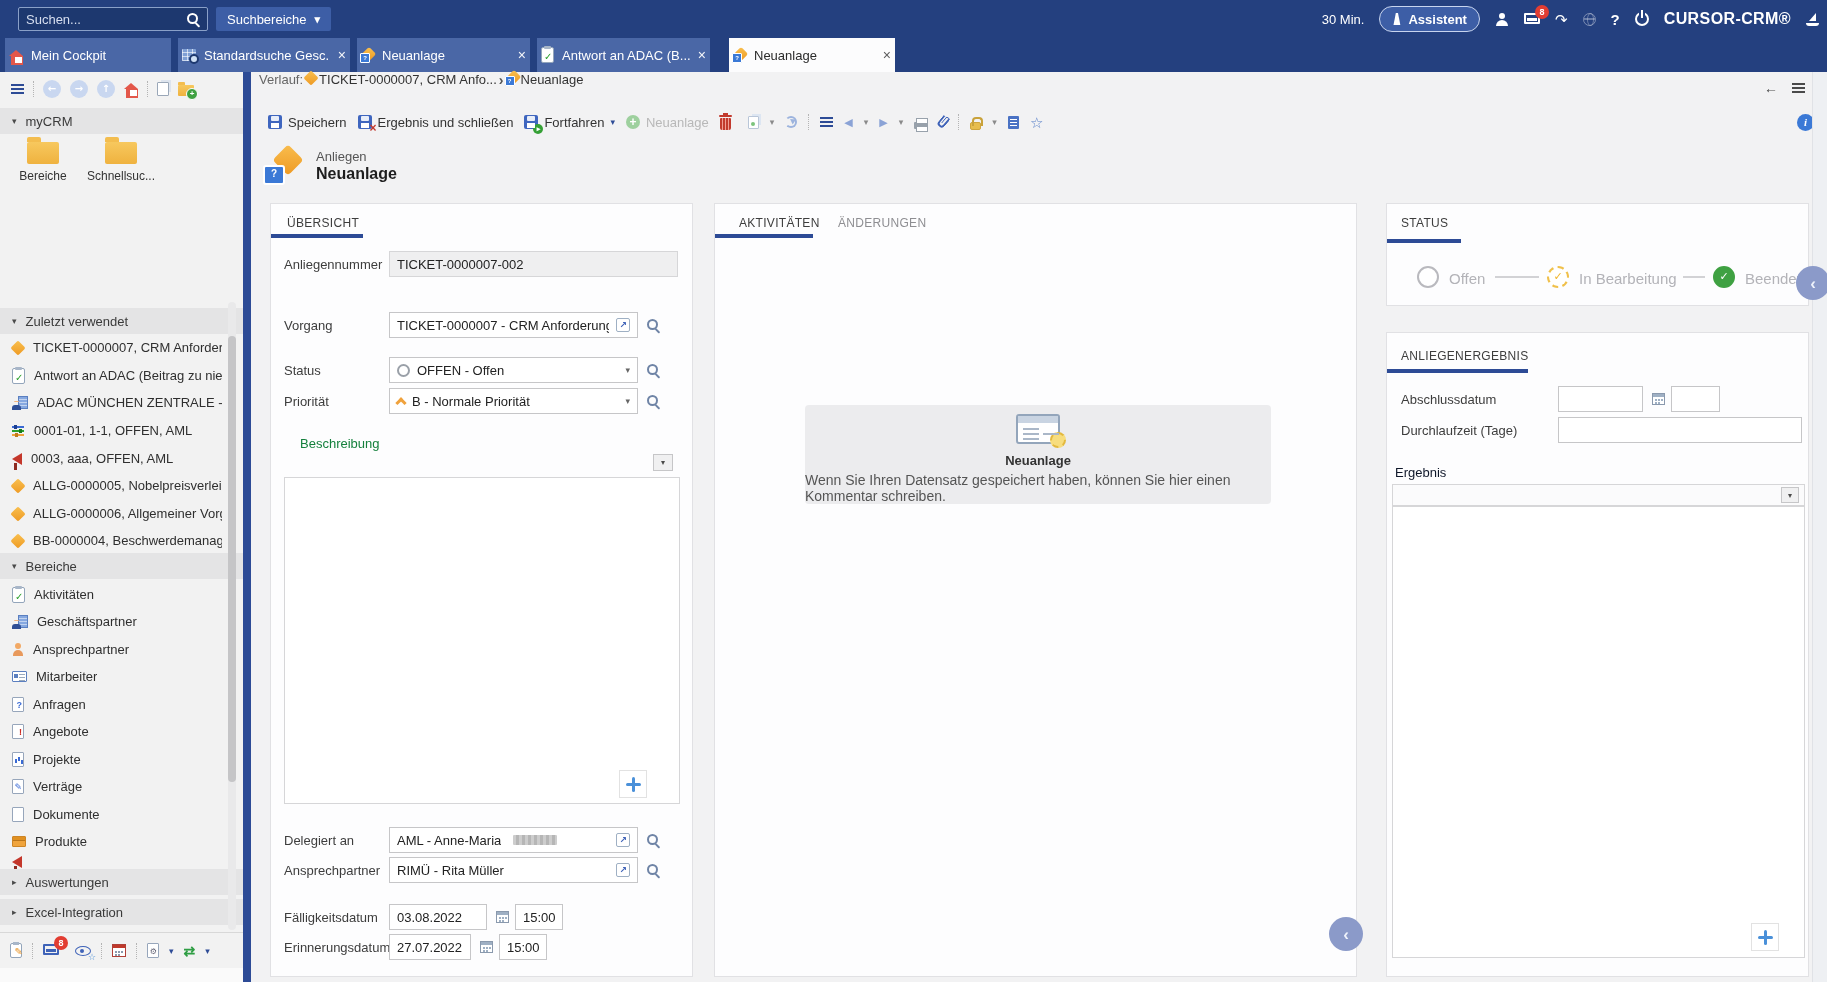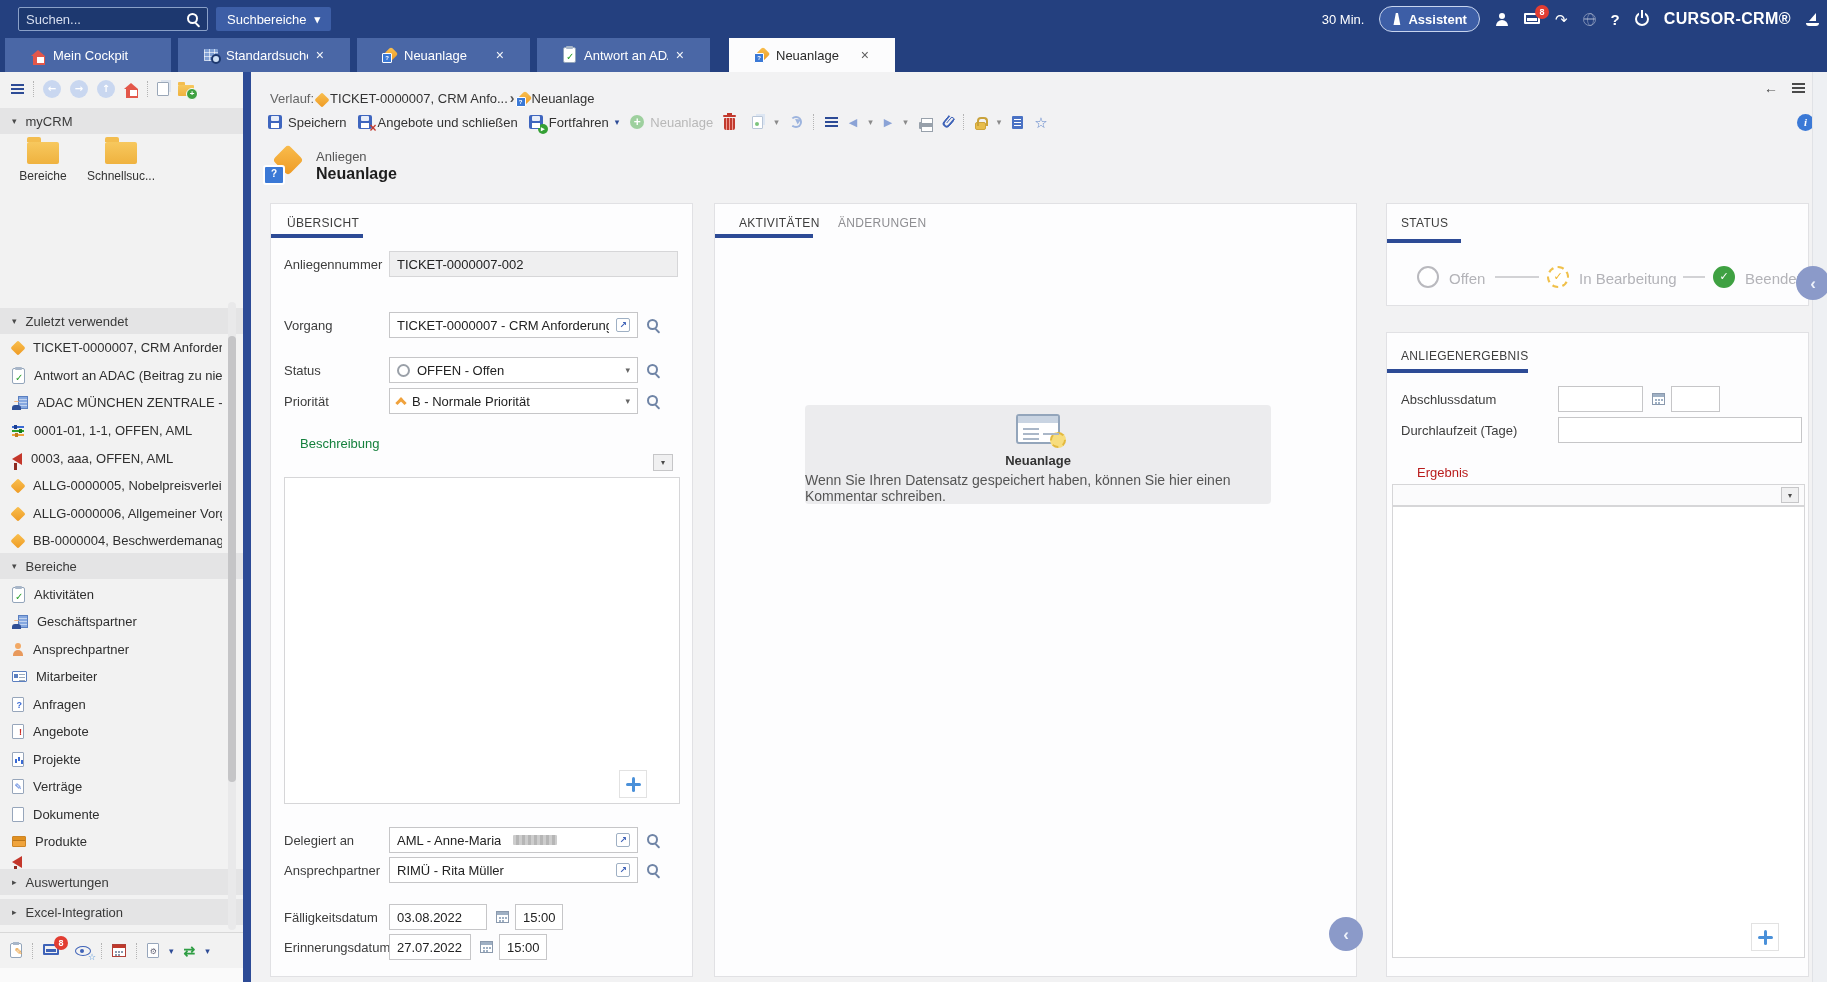--- a/index.html
+++ b/index.html
@@ -49,21 +49,21 @@
 .i-boat{width:13px;height:13px}
 .i-boat::before{left:3px;top:0;border-left:7px solid transparent;border-bottom:8px solid #fff}
 .i-boat::after{left:0;bottom:0;width:13px;height:3px;background:#fff;border-radius:0 0 3px 3px}
 
 
 .tabrow{position:absolute;left:0;top:38px;width:100%;height:34px;background:#24407f;display:flex}
 .navhead{width:243px;flex:none;display:flex;align-items:center;color:#fff;padding:0 16px;position:relative}
 .navhead .collapse{position:absolute;right:13px;font-size:15px;font-weight:bold}
 .navhead .collapse::after{content:"‹"}
 .tabs{display:flex;gap:7px;padding-left:5px;align-items:flex-end}
-.tab{height:34px;display:flex;align-items:center;gap:8px;padding:0 26px;background:#4a67a6;color:#fff}
+.tab{height:34px;display:flex;align-items:center;gap:8px;padding:0 4px;background:#4a67a6;color:#fff}
 .tab .lbl{white-space:nowrap;overflow:hidden;flex:1}
 .tab .x{font-size:14px;line-height:1;opacity:.95}
 .tab .x::after{content:"×"}
 .tab.active{background:#fcfcfd;color:#2b2b2b}
 .tab.active .x{color:#555}
 .i-home{width:14px;height:13px;margin-top:2px}
 .i-home::before{left:0;top:0;border-left:7px solid transparent;border-right:7px solid transparent;border-bottom:6px solid #e3574a}
 .i-home::after{left:2px;top:6px;width:10px;height:7px;background:#fff;border:1px solid #e3574a;box-shadow:inset 3px -1px 0 #e3574a}
 .i-tblmag{width:14px;height:12px;background:#7f9fd4;border-radius:1px;background-image:repeating-linear-gradient(0deg,rgba(255,255,255,.6) 0 1px,transparent 1px 4px),repeating-linear-gradient(90deg,rgba(255,255,255,.6) 0 1px,transparent 1px 5px)}
 .i-tblmag::after{right:-3px;bottom:-3px;width:6px;height:6px;border:2px solid #1d386f;border-radius:50%;background:#cfe0f5}
@@ -133,21 +133,21 @@
 .i-cal::after{left:2px;top:6px;width:2px;height:2px;background:#8a99ad;box-shadow:3px 0 0 #8a99ad,6px 0 0 #8a99ad,0 3px 0 #8a99ad,3px 3px 0 #8a99ad}
 .i-sync{color:#2f9e44;font-size:14px;font-weight:bold;line-height:1}
 .i-sync::after{content:"⇄";position:static}
 
 
 .bluebar{position:absolute;left:243px;top:72px;width:8px;height:910px;background:#2d4b96}
 .content{position:absolute;left:251px;top:72px;width:1576px;height:910px;background:#f2f2f3}
 .rstrip{position:absolute;right:0;top:0;width:15px;height:910px;background:#eef0f3;border-left:1px solid #e0e2e6}
 .fab{position:absolute;width:34px;height:34px;border-radius:50%;background:#8b9ac9;color:#eef2fb;display:flex;align-items:center;justify-content:center;font:bold 17px/1 "Liberation Sans",sans-serif;z-index:6}
 
-.bcrumb{position:absolute;left:19px;top:0;height:34px;display:flex;align-items:flex-end;gap:2px;color:#333}
+.bcrumb{position:absolute;left:8px;top:0;height:34px;display:flex;align-items:flex-start;gap:2px;color:#333}
 .bcrumb .pre{color:#666}
 .bsep{font-weight:bold;color:#555;font-size:14px}
 .bsep::after{content:"›"}
 .bc-right{position:absolute;right:22px;top:9px;display:flex;gap:14px;color:#4a4a4a;align-items:center}
 .i-arrl{font-size:14px;color:#4a4a4a;line-height:1}
 .i-arrl::after{content:"←";position:static}
 
 .ctoolbar{position:absolute;left:17px;top:34px;height:32px;display:flex;align-items:center;gap:11px}
 .tbtn{display:flex;align-items:center;gap:6px;color:#333;white-space:nowrap}
 .tbtn.muted{color:#b8b8b8}
@@ -461,21 +461,21 @@
 
   <div class="ctoolbar">
     <span class="tbtn">
       <span class="ic i-floppy"></span>
       <span>Speichern</span>
     </span>
     <span class="tbtn">
       <span class="ic i-floppy">
           <i class="bdg x">×</i>
         </span>
-      <span>Angebote und schließen</span>
+      <span>Ergebnis und schließen</span>
     </span>
     <span class="tbtn">
       <span class="ic i-floppy">
           <i class="b-go">▸</i>
         </span>
       <span>Fortfahren</span>
       <span class="ddc"></span>
     </span>
     <span class="tbtn muted">
       <span class="ic i-plus">+</span>
@@ -633,21 +633,21 @@
       <input class="inp" style="width: 246px;">
     </div>
     <div class="fr" style="left:14px;top:53px;right:6px">
       <span class="flabel" style="width:157px">Abschlussdatum</span>
       <input class="inp" style="width: 85px;">
       <span class="fic">
           <span class="ic i-cal-g"></span>
         </span>
       <input class="inp" style="width: 49px; margin-left: 4px;">
     </div>
-    <span style="position:absolute;left:30px;top:132px;color:#b91c1c">Ergebnis</span>
+    <span style="position:absolute;left:8px;top:132px;color:#0f172a">Ergebnis</span>
     <div class="ta" style="left:5px;top:151px;width:413px;height:22px;background:#fbfbfc"></div>
     <span class="ddbtn" style="left:394px;top:154px;width:18px;height:16px">
         <span class="car"></span>
       </span>
     <div class="ta" style="left:5px;top:173px;width:413px;height:452px"></div>
     <span class="mvbtn" style="left:364px;top:590px">
         <span class="ic i-move"></span>
       </span>
   </div>
 

